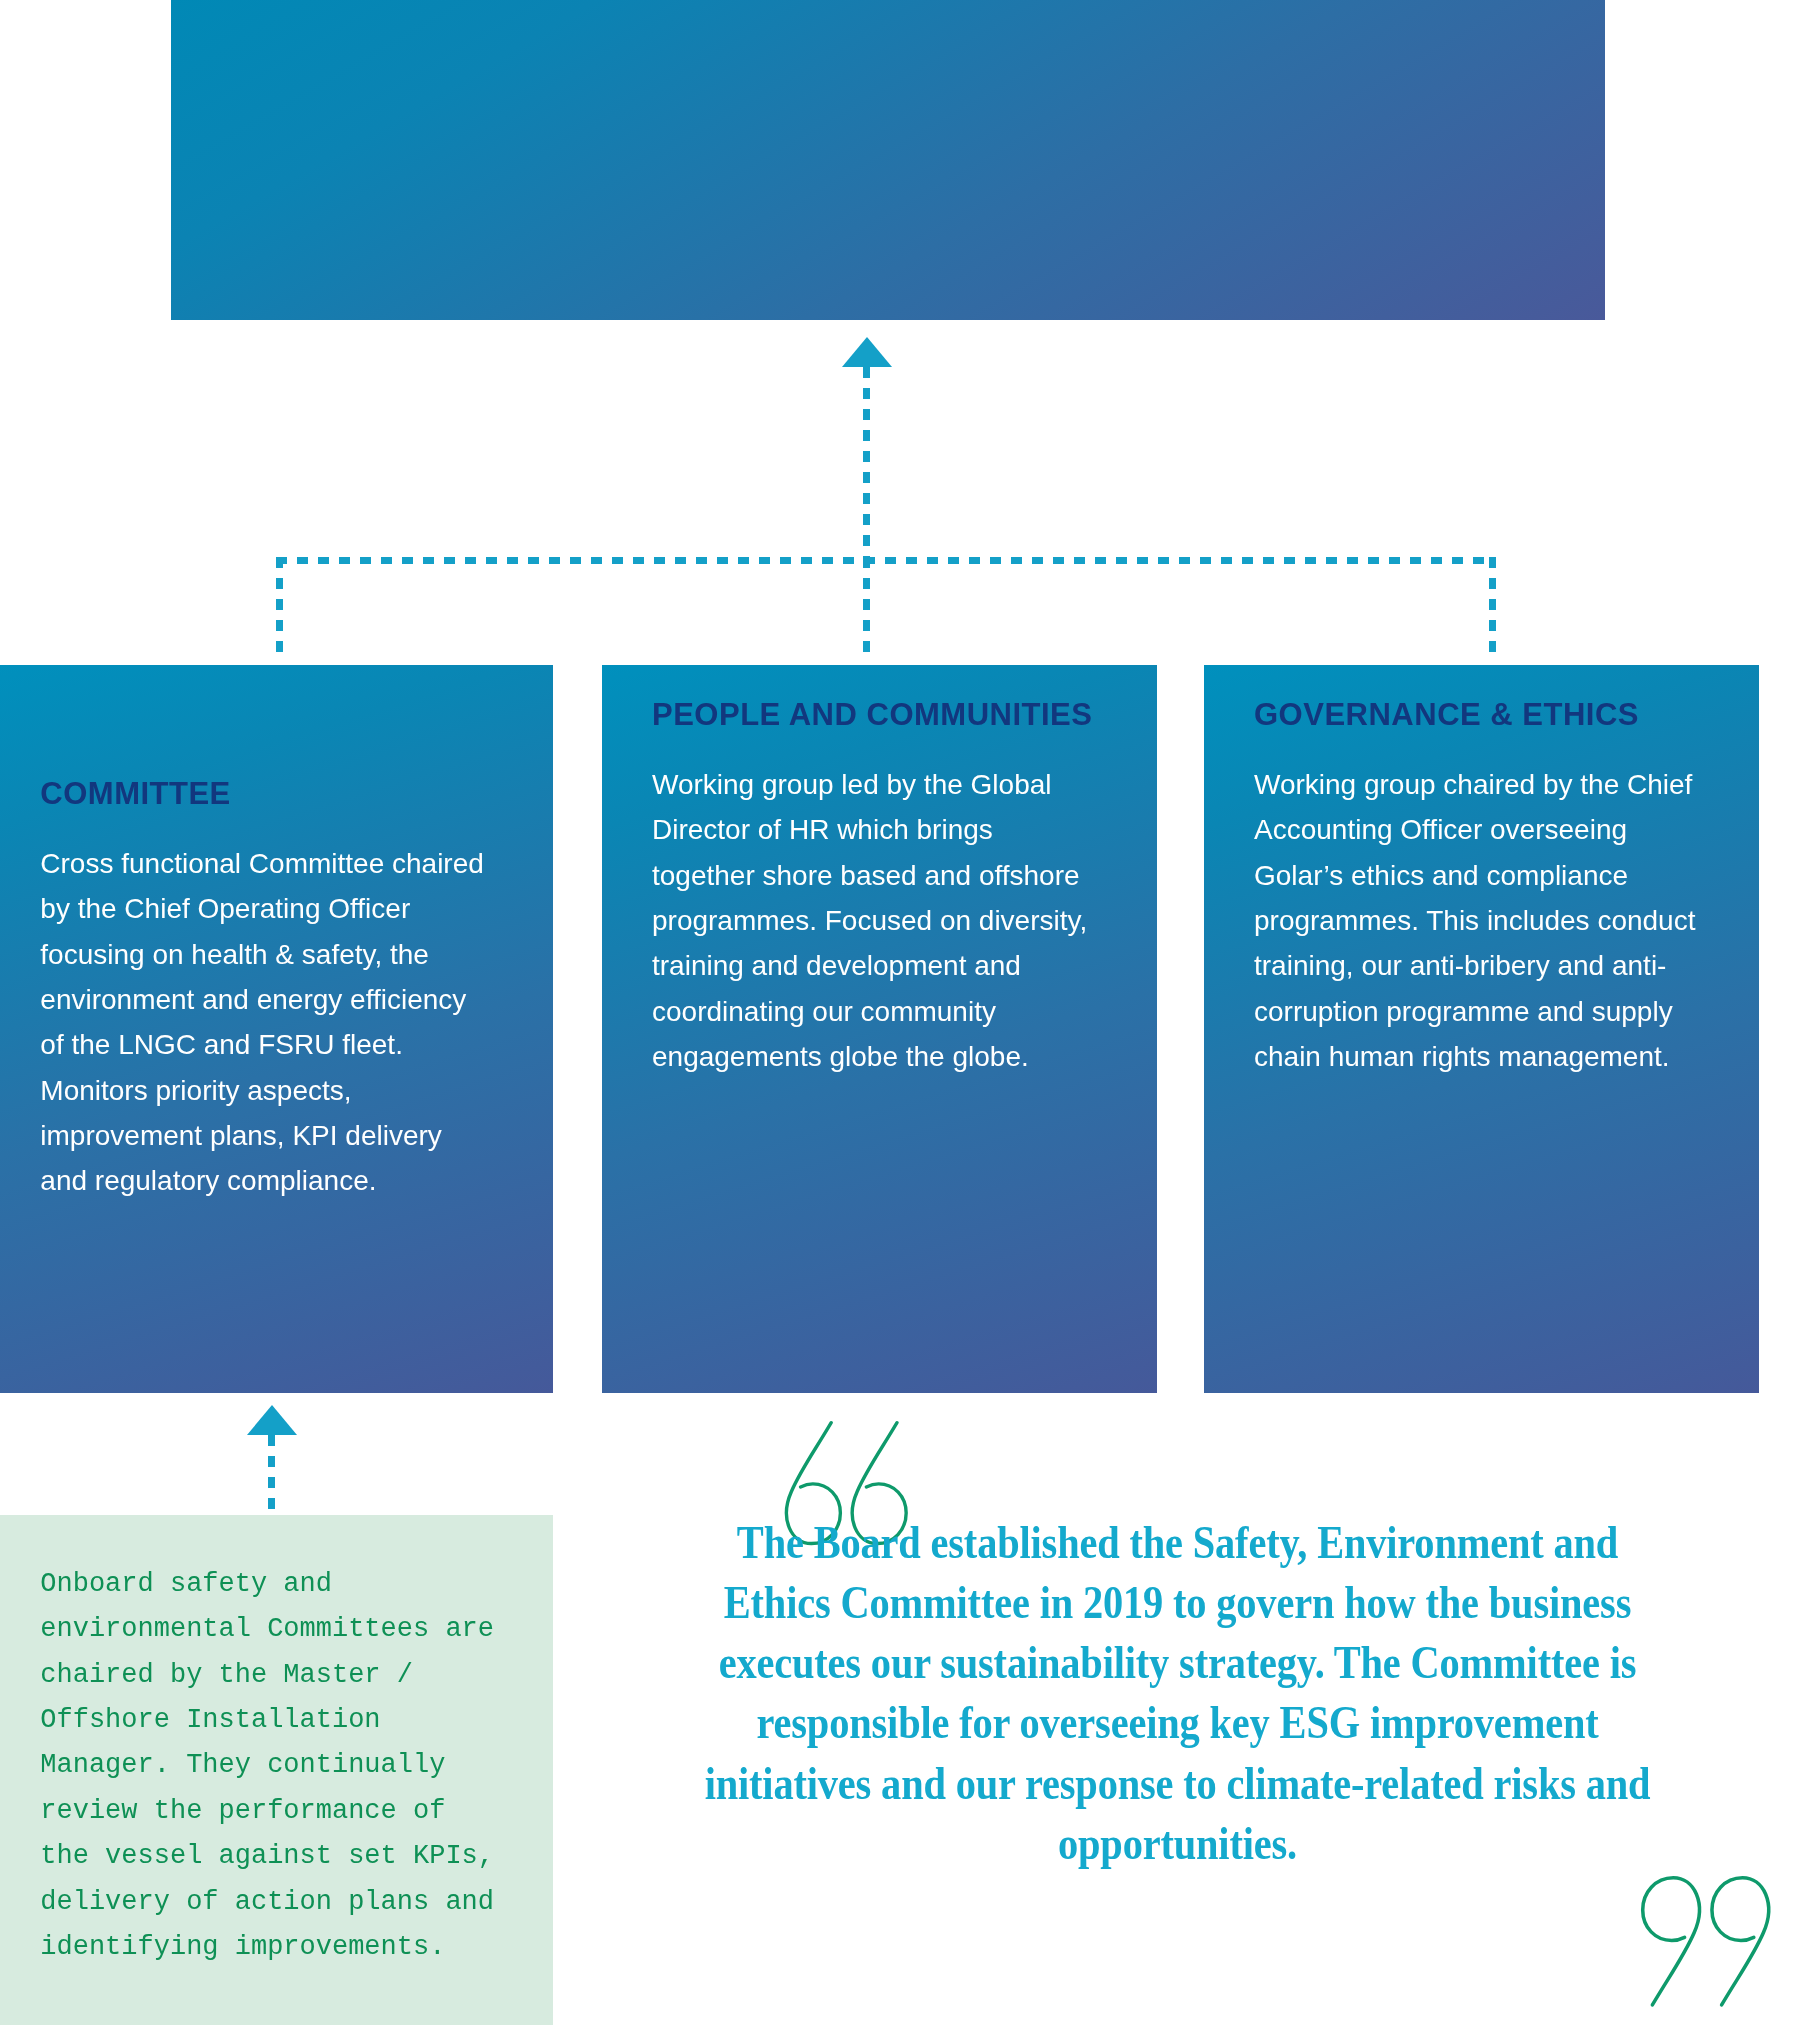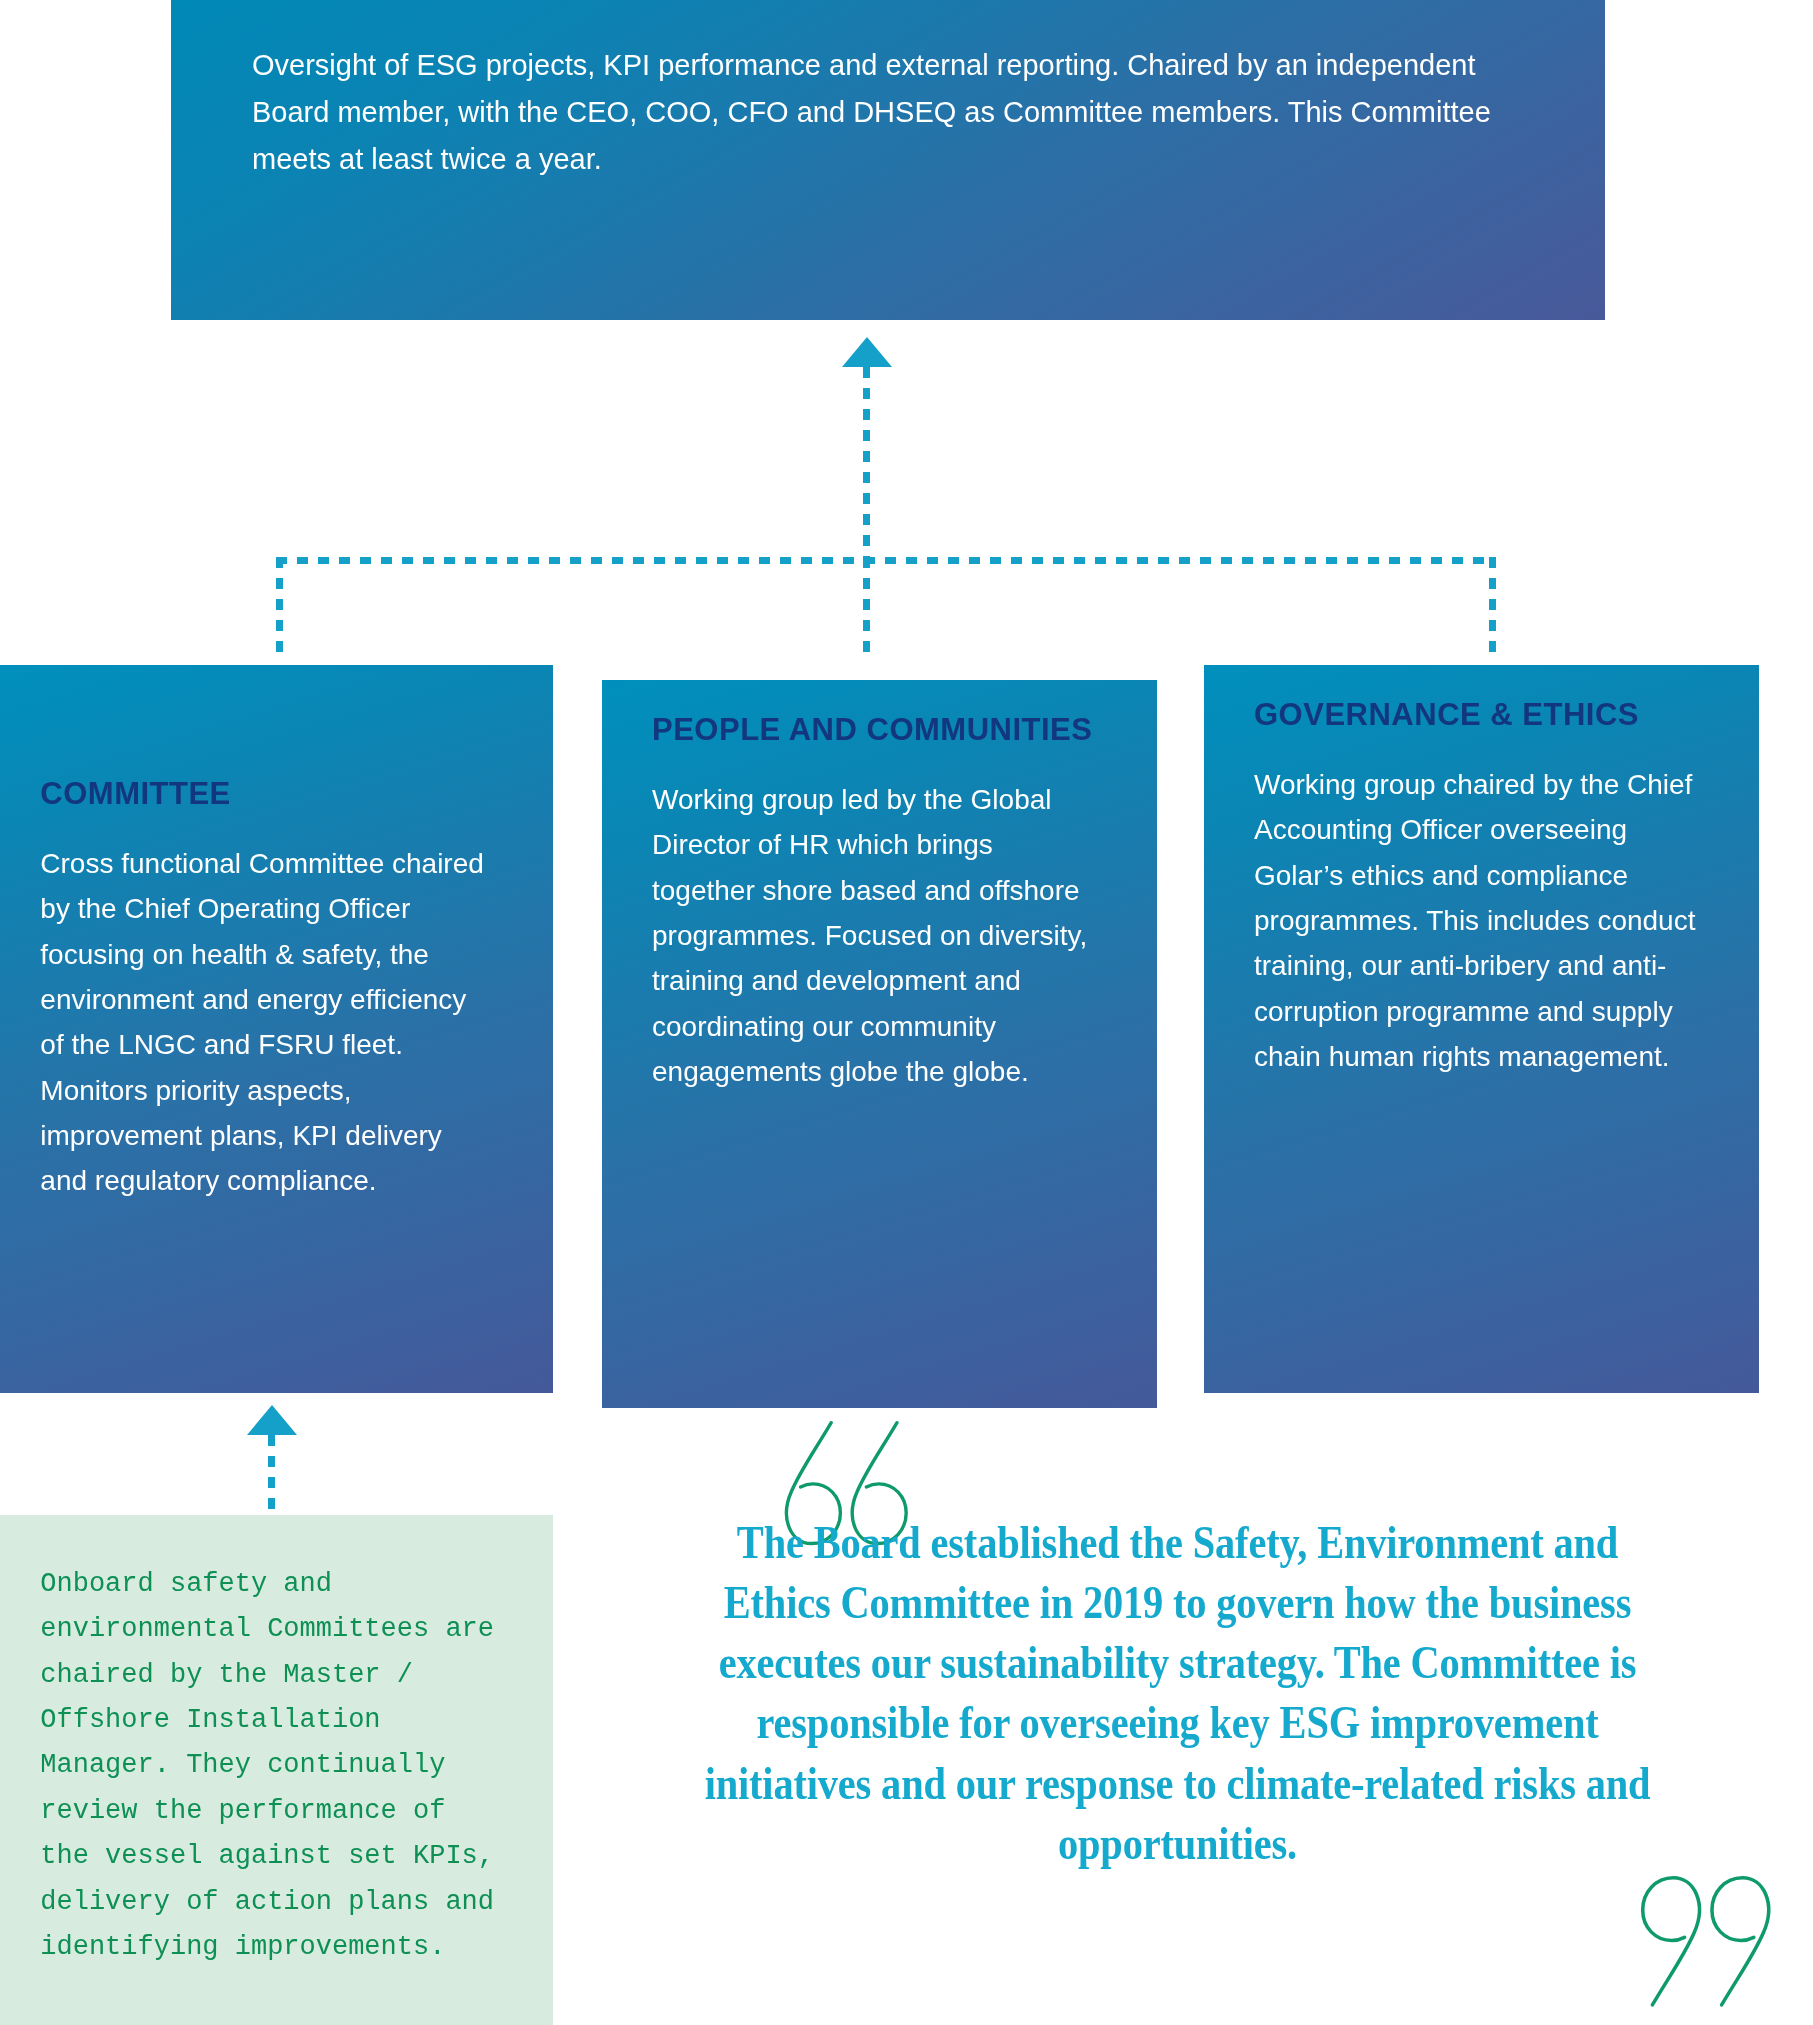--- a/index.html
+++ b/index.html
@@ -56,21 +56,21 @@
     background-repeat:repeat-x;
   }
 
   
   .pillar{
     position:absolute;top:665px;
     background:linear-gradient(163deg,#0090bd 0%,#0a86b4 18%,#2a71a7 55%,#45599a 100%);
     box-sizing:border-box;
   }
   .pillar.p1{left:-9.7px;width:563px;height:728px;padding:111px 61px 0 50px;}
-  .pillar.p2{left:602px;width:555px;height:728px;padding:32px 56px 0 50px;margin-top:15px;}
+  .pillar.p2{left:602px;width:555px;height:728px;padding:32px 56px 0 50px;}
   .pillar.p3{left:1204px;width:555px;height:728px;padding:32px 50px 8px 50px;}
   .pillar h3{
     margin:0 0 29px 0;
     color:#12377e;
     font-size:31px;
     font-weight:bold;
     letter-spacing:0.5px;
     line-height:1.16;
   }
   .pillar p{
@@ -108,21 +108,20 @@
     transform:scaleX(0.86);
     transform-origin:center top;
   }
 </style>
 </head>
 <body>
 
 <div class="stage">
 
   <div class="top-box">
-    <p class="top-body">Oversight of ESG projects, KPI performance and external reporting. Chaired by an independent Board member, with the CEO, COO, CFO and DHSEQ as Committee members. This Committee meets at least twice a year.</p>
   </div>
 
   <div class="arrow-up" style="left:842px;top:337px;"></div>
   <div class="vline" style="left:863px;top:367px;height:190px;"></div>
   <div class="hline" style="left:276px;top:557px;width:1220px;"></div>
   <div class="vline" style="left:276px;top:557px;height:105px;"></div>
   <div class="vline" style="left:863px;top:557px;height:105px;"></div>
   <div class="vline" style="left:1489px;top:557px;height:105px;"></div>
 
   <div class="pillar p1">

